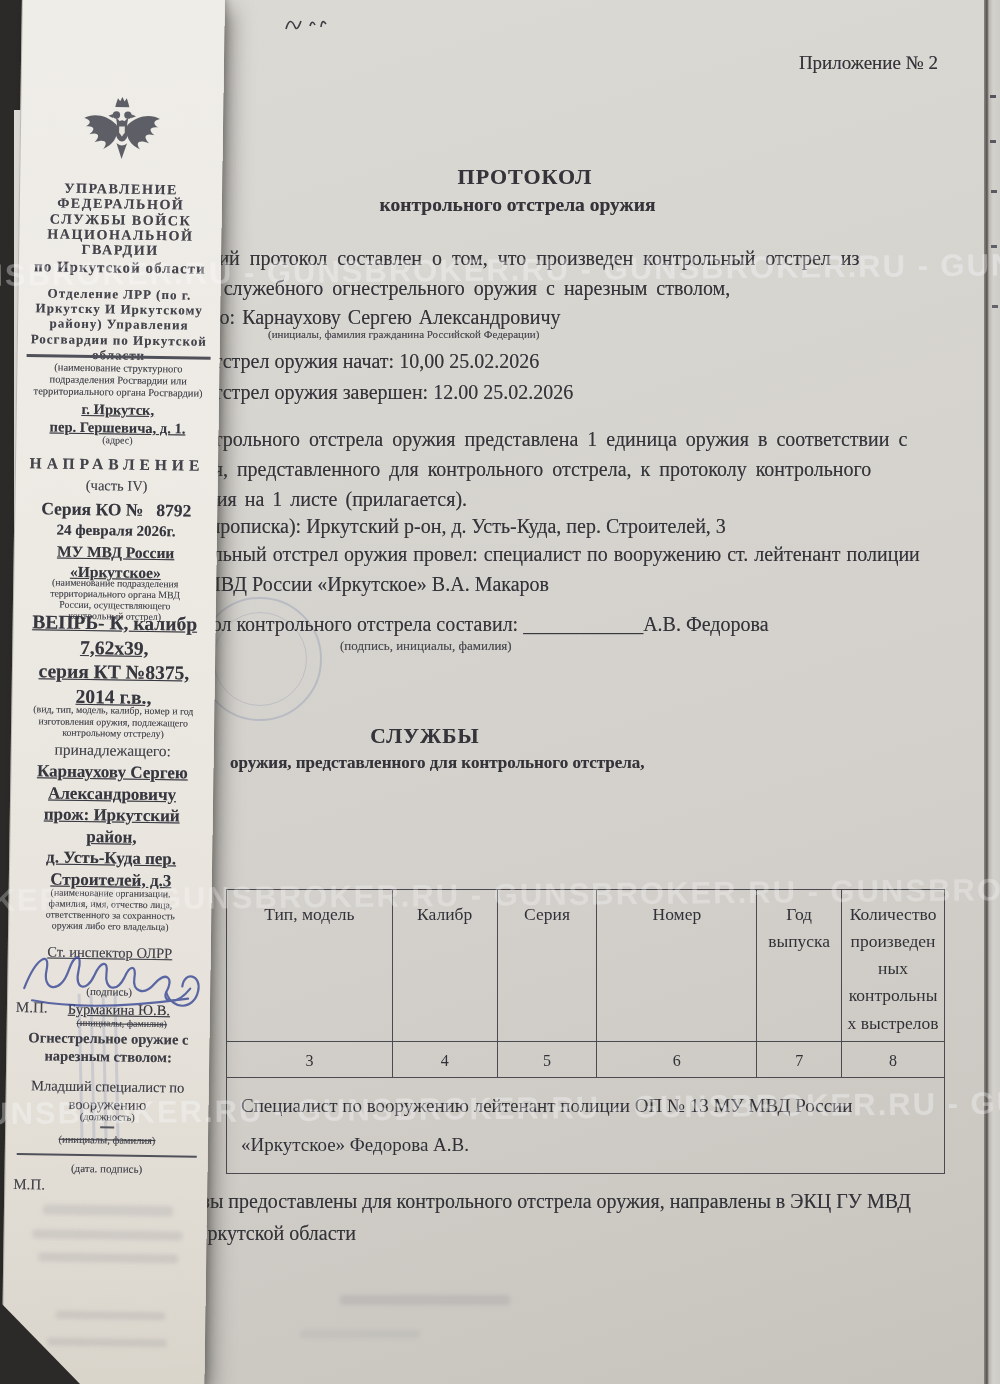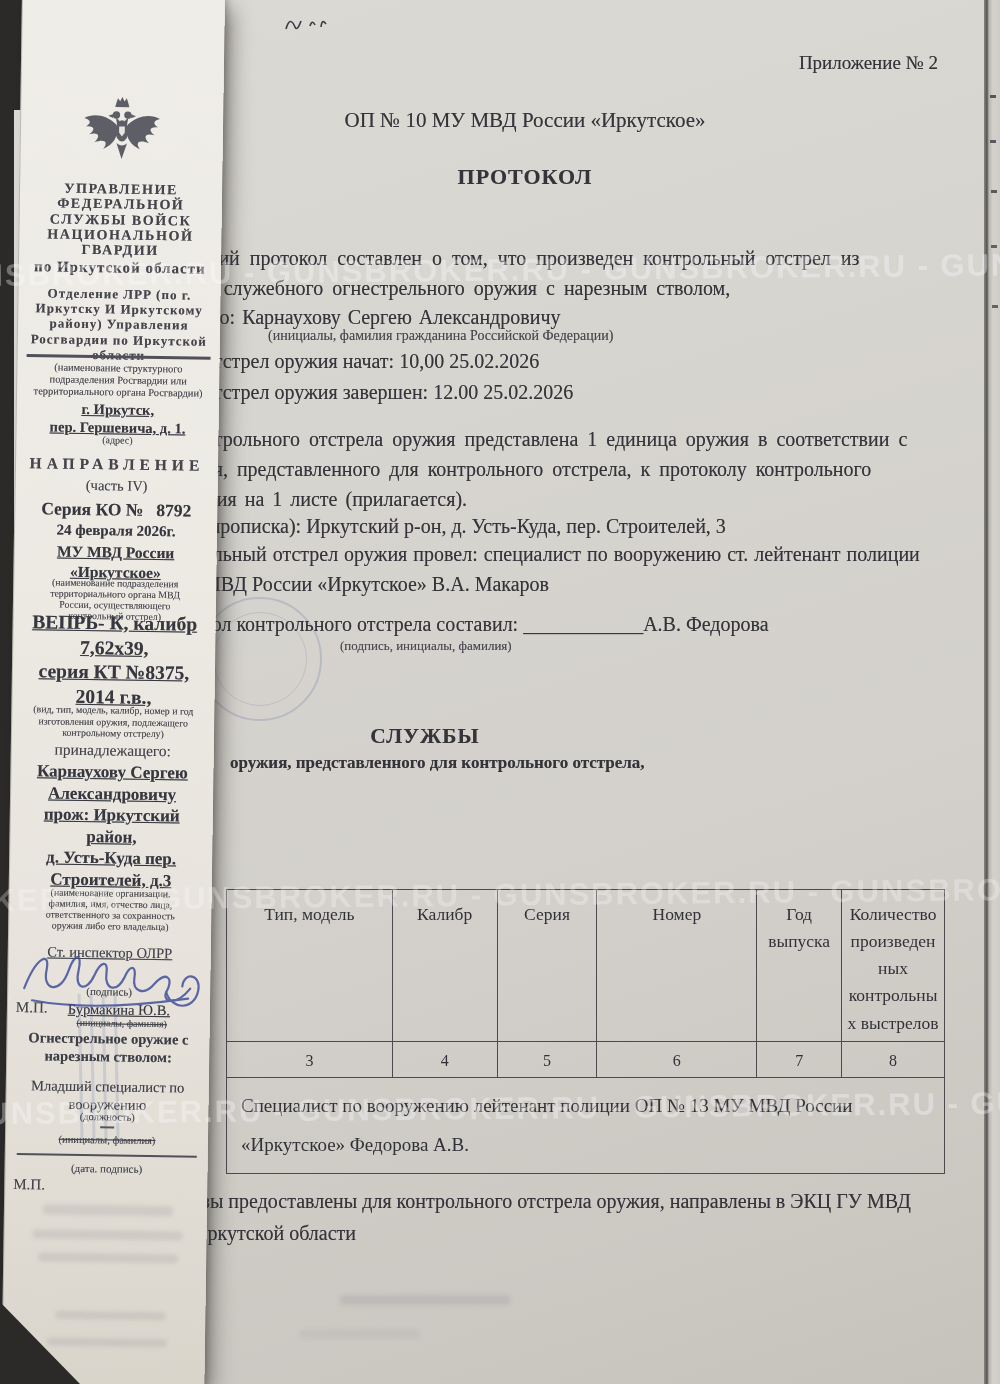--- a/index.html
+++ b/index.html
@@ -60,27 +60,27 @@
   <div class="page"></div>
 
   <div class="circstamp"></div>
 
   <svg class="t" style="left:283px;top:12px;width:44px;height:24px;z-index:3;" viewBox="0 0 44 24">
     <path d="M3 17 q4 -14 9 -2 q2 5 6 -6 m9 5 q2 -7 5 -1 m6 2 q1 -9 5 -3" fill="none" stroke="#3c3c42" stroke-width="1.6"></path>
   </svg>
 
   <div class="t" style="right:62px;top:52px;font-size:19px;text-align:right;">Приложение № 2</div>
 
-  <div class="t c" style="left:225px;top:108px;width:600px;font-size:21px;">ОП № 10 МУ МВД России «Иркутское»</div>
   <div class="t c b" style="left:225px;top:164px;width:600px;font-size:22px;letter-spacing:1px;">ПРОТОКОЛ</div>
+  <div class="t c b" style="left:225px;top:194px;width:585px;font-size:19.5px;">контрольного отстрела оружия</div>
 
   <div class="t" style="left:203px;top:247px;font-size:20px;word-spacing:5px;">щий протокол составлен о том, что произведен контрольный отстрел из</div>
   <div class="t" style="left:204px;top:277px;font-size:20px;word-spacing:4px;">и служебного огнестрельного оружия с нарезным стволом,</div>
   <div class="t" style="left:203px;top:306px;font-size:20px;word-spacing:2px;">его: Карнаухову Сергею Александровичу</div>
-  <div class="t cap" style="left:268px;top:328px;font-size:14px;">(инициалы, фамилия гражданина Российской Федерации)</div>
+  <div class="t cap" style="left:268px;top:328px;font-size:11px;">(инициалы, фамилия гражданина Российской Федерации)</div>
   <div class="t" style="left:204px;top:350px;font-size:20px;">отстрел оружия начат: 10,00 25.02.2026</div>
   <div class="t" style="left:204px;top:381px;font-size:20px;">отстрел оружия завершен: 12.00 25.02.2026</div>
 
   <div class="t" style="left:203px;top:428px;font-size:20px;word-spacing:4px;">нтрольного отстрела оружия представлена 1 единица оружия в соответствии с</div>
   <div class="t" style="left:203px;top:458px;font-size:20px;word-spacing:4px;">ия, представленного для контрольного отстрела, к протоколу контрольного</div>
   <div class="t" style="left:203px;top:488px;font-size:20px;word-spacing:3px;">жия на 1 листе (прилагается).</div>
   <div class="t" style="left:203px;top:515px;font-size:20px;">(прописка): Иркутский р-он, д. Усть-Куда, пер. Строителей, 3</div>
   <div class="t" style="left:203px;top:543px;font-size:20px;word-spacing:1px;">ольный отстрел оружия провел: специалист по вооружению ст. лейтенант полиции</div>
   <div class="t" style="left:203px;top:573px;font-size:20px;">МВД России «Иркутское» В.А. Макаров</div>
 

